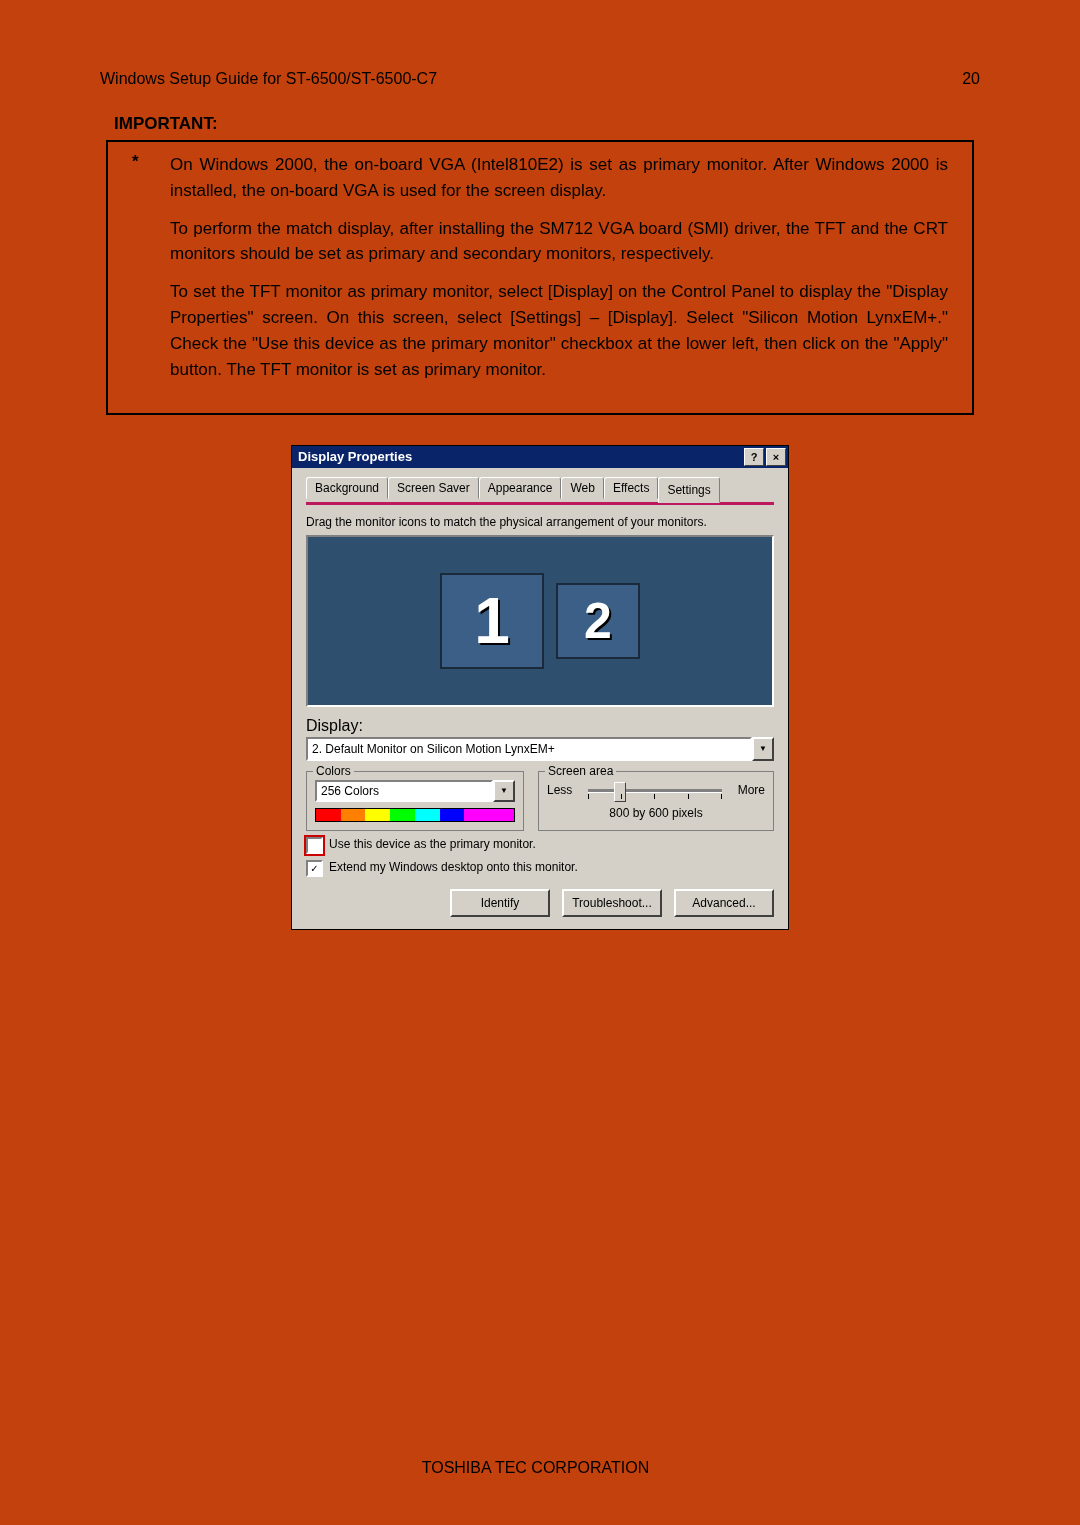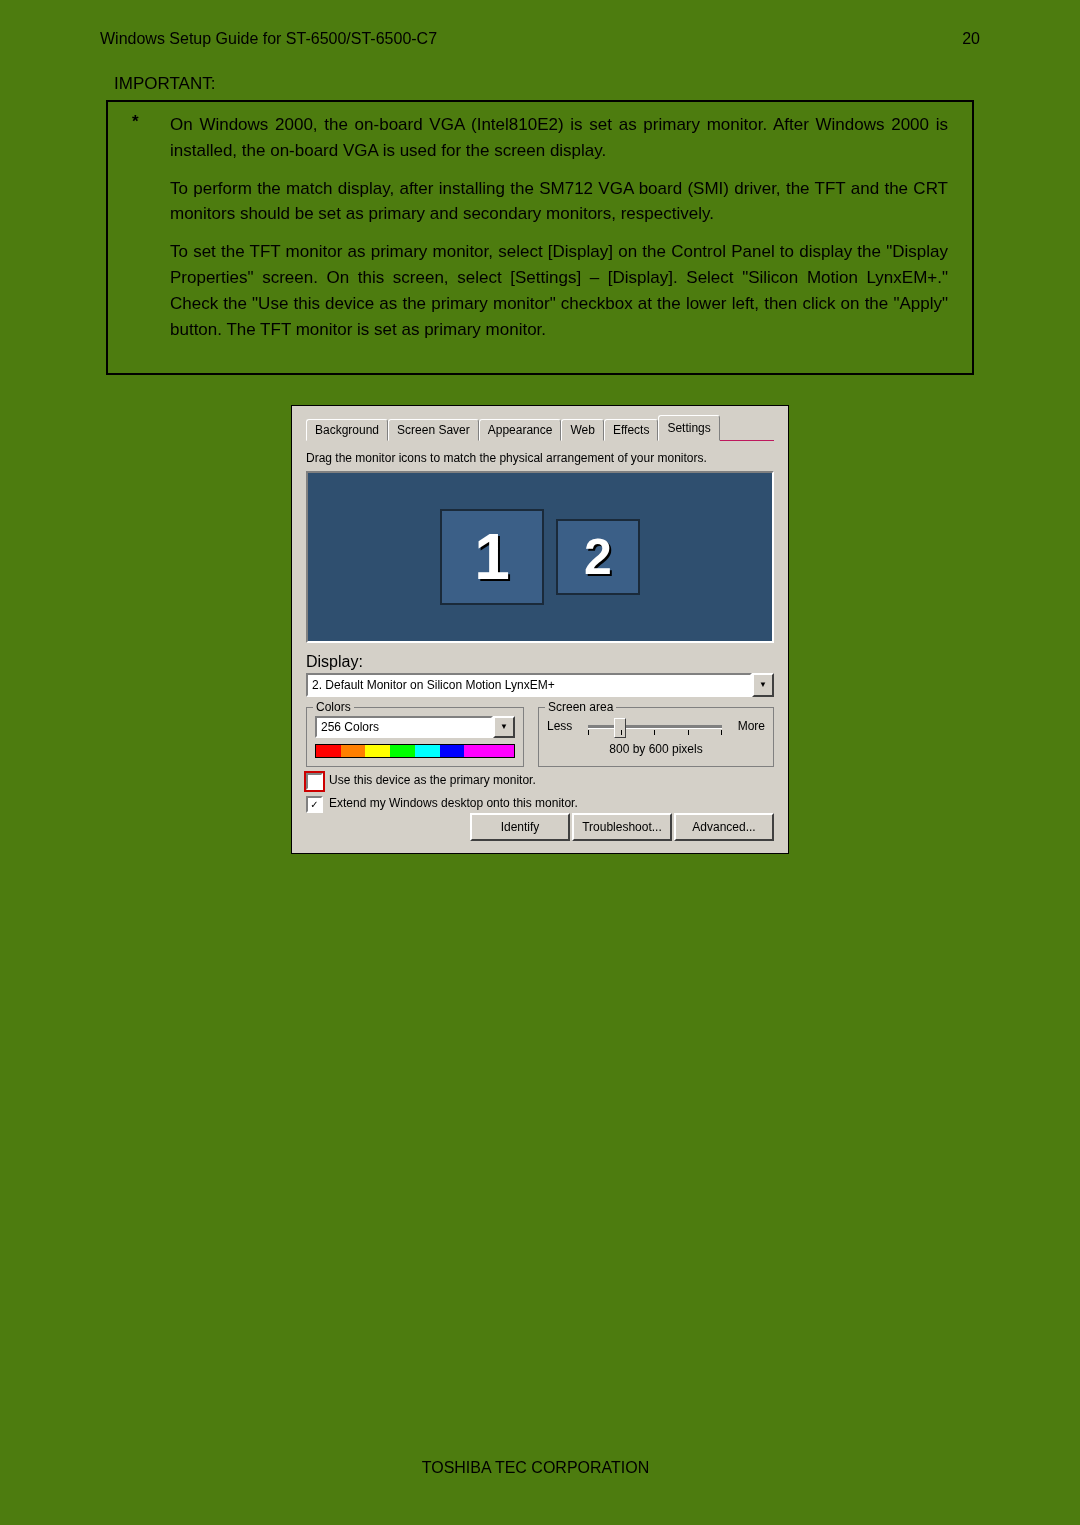--- a/index.html
+++ b/index.html
@@ -1,31 +1,31 @@
 <!DOCTYPE html>
 <html><head>
 <meta charset="utf-8">
 <style>
 html,body{margin:0;padding:0;background:#ffffff;font-family:Arial,Helvetica,sans-serif;color:#000}
-.page{width:1080px;height:1525px;position:relative;background:#4d7c0f;box-sizing:border-box;padding:30px 100px 0 100px}
+.page{width:1080px;height:1525px;position:relative;background:#c2410c;box-sizing:border-box;padding:70px 100px 0 100px}
 .hdr-row{display:flex;justify-content:space-between;font-size:16px;color:#000;margin-bottom:26px}
-.imp-hdr{font-weight:normal;font-size:17px;margin:0 0 6px 14px}
+.imp-hdr{font-weight:bold;font-size:17px;margin:0 0 6px 14px}
 .box{border:2px solid #000;padding:10px 24px 18px 24px;margin:0 6px 0 6px}
 .box .ast{display:flex;align-items:flex-start;margin-bottom:12px}
 .box .ast .star{font-weight:bold;width:38px;flex:none;font-size:17px}
 .box p{font-weight:normal;font-size:17px;line-height:1.52;margin:0 0 12px 0;text-align:justify;text-justify:inter-word}
 .box .ast p{margin-bottom:0}
 .box .indent{padding-left:38px}
 .dlg-wrap{display:flex;justify-content:center;margin-top:30px}
 .dlg{width:496px;border:1px solid #000;background:#d4d0c8;font-family:"Tahoma",Arial,sans-serif;font-size:12px;color:#000}
 .titlebar{background:#0a246a;color:#fff;display:flex;align-items:center;height:22px;padding:0 2px 0 6px;font-weight:bold;font-size:13px}
 .titlebar .spacer{flex:1}
 .tbtn{width:18px;height:16px;background:#d4d0c8;border:1px solid;border-color:#fff #404040 #404040 #fff;display:flex;align-items:center;justify-content:center;margin-left:2px;font-size:11px;font-weight:bold;color:#000;font-family:Arial}
 .body{padding:8px 14px 12px 14px}
-.tabs{display:flex;align-items:flex-end;border-bottom:1px solid #be185d;margin-bottom:10px}
+.tabs{display:flex;align-items:flex-start;border-bottom:3px solid #be185d;margin-bottom:10px}
 .tab{padding:3px 8px 3px 8px;border:1px solid;border-color:#fff #808080 #d4d0c8 #fff;background:#d4d0c8;border-radius:3px 3px 0 0;margin-right:0;position:relative;bottom:-1px;font-size:12px}
 .tab.active{border-bottom-color:#d4d0c8;background:#d4d0c8;z-index:2;padding-top:5px;padding-bottom:5px;bottom:-1px}
 .instr{font-size:12px;margin-bottom:6px}
 .monitor-area{height:168px;background:#2f4f6f;border:2px solid;border-color:#808080 #fff #fff #808080;display:flex;align-items:center;justify-content:center;gap:12px}
 .mon{width:100px;height:92px;background:#3b5f87;border:2px solid #1a2a3a;display:flex;align-items:center;justify-content:center;color:#fff;font-size:64px;font-weight:bold;font-family:Arial;text-shadow:2px 2px 0 #000}
 .mon.small{width:80px;height:72px;font-size:50px}
 .lbl{margin:10px 0 2px 0;font-size:16px}
 .dd{display:flex}
 .dd .ddfield{flex:1;background:#fff;border:2px solid;border-color:#808080 #fff #fff #808080;height:20px;line-height:20px;padding:0 4px;font-size:12px;overflow:hidden}
 .dd .ddbtn{width:18px;height:20px;background:#d4d0c8;border:2px solid;border-color:#fff #404040 #404040 #fff;display:flex;align-items:center;justify-content:center;font-size:8px}
@@ -39,21 +39,21 @@
 .slider-row{display:flex;align-items:center;gap:16px;font-size:12px;margin-bottom:4px}
 .slider{flex:1;height:20px;position:relative}
 .slider .track{position:absolute;top:9px;left:0;right:0;height:3px;background:#808080;border-bottom:1px solid #fff}
 .slider .thumb{position:absolute;top:2px;left:26px;width:10px;height:18px;background:#d4d0c8;border:1px solid;border-color:#fff #404040 #404040 #fff}
 .slider .ticks{position:absolute;top:14px;left:0;right:0;display:flex;justify-content:space-between}
 .slider .ticks span{width:1px;height:5px;background:#000}
 .res-lbl{text-align:center;font-size:12px;margin-top:6px}
 .chk{display:flex;gap:6px;font-size:12px;margin-top:6px}
 .chk .box2{width:13px;height:13px;background:#fff;border:2px solid;border-color:#808080 #fff #fff #808080;display:flex;align-items:center;justify-content:center;font-size:10px}
 .chk.highlight .box2{outline:2px solid #cc0000}
-.btnrow{display:flex;justify-content:flex-end;gap:2px;}
+.btnrow{display:flex;justify-content:flex-end;gap:12px;margin-top:12px}
 .btn{min-width:80px;height:24px;background:#d4d0c8;border:2px solid;border-color:#fff #404040 #404040 #fff;font-size:12px;display:flex;align-items:center;justify-content:center;padding:0 8px}
 .btn.disabled{color:#808080}
 .bottomrow{border-top:1px solid #808080;margin-top:6px;padding-top:10px;display:flex;justify-content:flex-end;gap:8px}
 .footer{position:absolute;bottom:48px;left:0;right:9px;text-align:center;font-size:16px}
 </style>
 </head>
 <body>
 
 <div class="page">
   <div class="hdr-row">
@@ -69,20 +69,26 @@
       <p>On Windows 2000, the on-board VGA (Intel810E2) is set as  primary monitor.  After Windows 2000 is installed, the on-board VGA is used for the screen display.</p>
     </div>
     <div class="indent">
       <p>To perform the match  display, after installing the SM712 VGA board (SMI) driver, the TFT and the CRT monitors should be set as primary and secondary monitors, respectively.</p>
       <p>To set the TFT monitor as primary monitor, select [Display] on the Control Panel to display the "Display Properties" screen.  On this screen, select [Settings] – [Display].  Select "Silicon Motion LynxEM+."  Check the "Use this device as  the primary monitor" checkbox at the lower left, then click on the "Apply" button.  The TFT monitor is set as primary monitor.</p>
     </div>
   </div>
 
   <div class="dlg-wrap">
     <div class="dlg">
+      <div class="titlebar">
+        <span>Display Properties</span>
+        <span class="spacer"></span>
+        <span class="tbtn">?</span>
+        <span class="tbtn">×</span>
+      </div>
       <div class="body">
         <div class="tabs">
           <div class="tab">Background</div>
           <div class="tab">Screen Saver</div>
           <div class="tab">Appearance</div>
           <div class="tab">Web</div>
           <div class="tab">Effects</div>
           <div class="tab active">Settings</div>
         </div>
 

